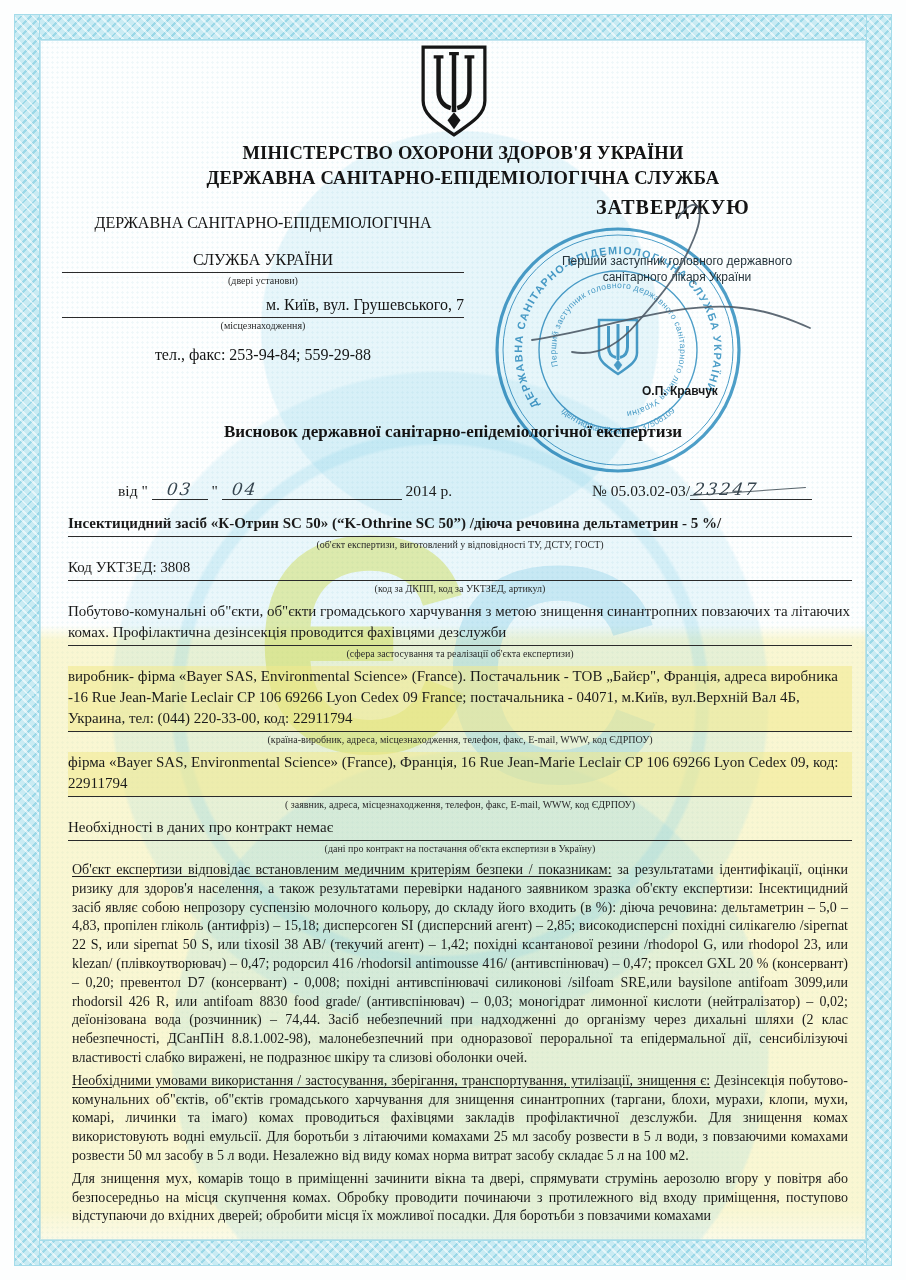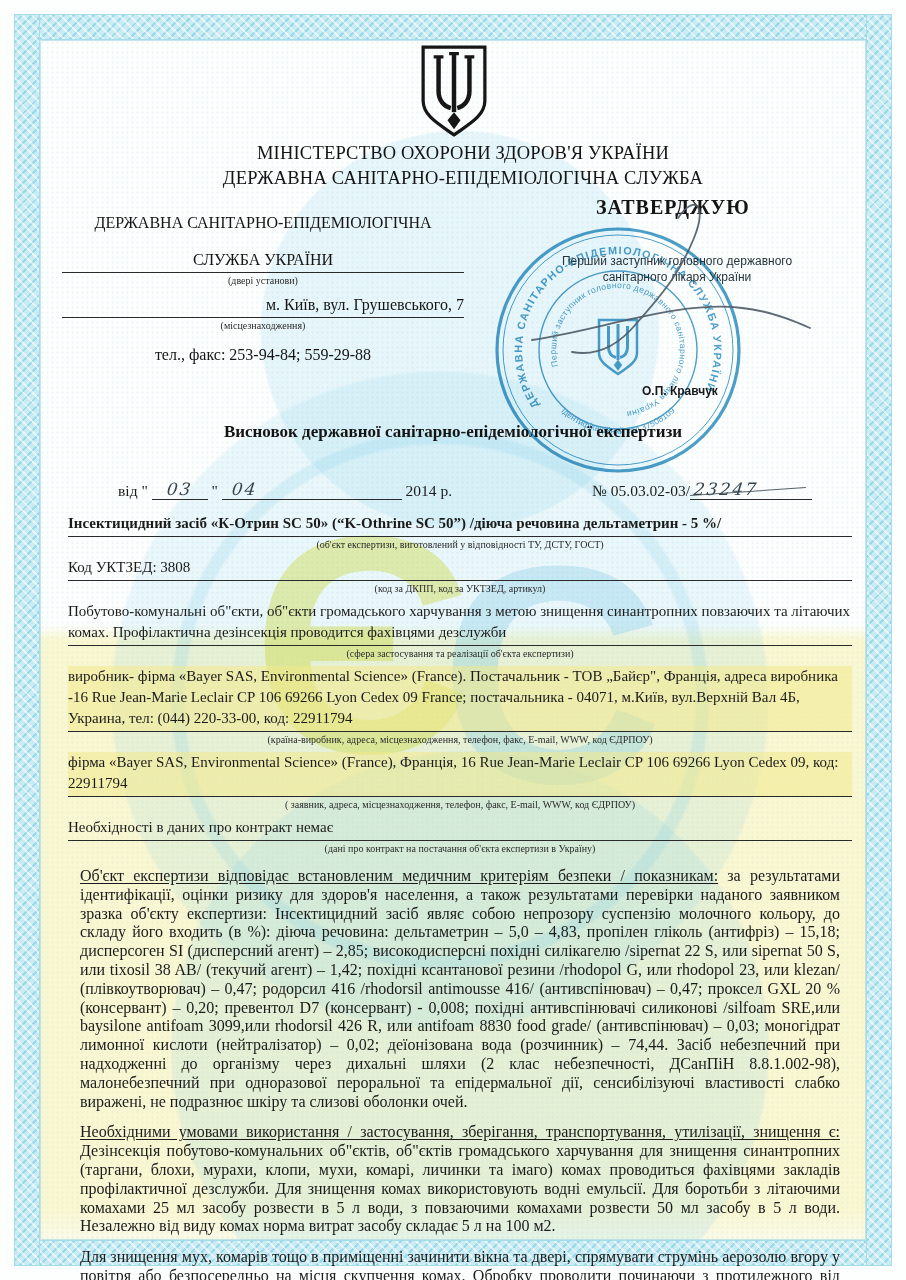--- a/index.html
+++ b/index.html
@@ -35,21 +35,21 @@
       radial-gradient(circle 300px at 430px 1010px, rgba(125,205,230,.17) 0 99%, transparent 100%),
       linear-gradient(180deg, rgba(0,0,0,0) 0 585px, rgba(244,236,150,.42) 600px, rgba(244,236,150,.42) 1170px, rgba(244,236,150,.22) 1200px);
   }
   .wm-letter{position:absolute; font-family:"Liberation Sans", sans-serif; font-weight:bold; line-height:1;}
   .wm-letter1{left:212px; top:450px; font-size:310px; color:rgba(200,216,58,.40);}
   .wm-letter2{left:400px; top:480px; font-size:310px; color:rgba(118,200,228,.30);}
   
   .emblem{position:absolute; left:415px; top:40px; width:78px; height:102px;}
   .ministry{
     position:absolute; left:0; right:0; top:141px; text-align:center;
-    font-weight:normal; font-size:18.5px; line-height:25px; letter-spacing:.2px; color:#141414;padding-left:20px;
+    font-weight:bold; font-size:18.5px; line-height:25px; letter-spacing:.2px; color:#141414;padding-left:20px;
   }
   .inst{position:absolute; left:62px; top:196px; width:402px; text-align:center; font-size:16px; color:#151515;}
   .rule{border-bottom:1.6px solid #2a2a2a; padding-bottom:2px;}
   .cap{font-size:10px; line-height:13px; color:#2a2a2a; text-align:center; margin:1px 0 6px;}
   .inst .line1{line-height:21px;margin-top:16px;}
   .inst-address{margin-top:7px; line-height:21px;text-align:right;}
   .inst-phone{margin-top:12px; line-height:21px;}
   .approve-label{position:absolute; left:596px; top:196px; font-weight:bold; font-size:20px; letter-spacing:1px; color:#141414;}
   .stamp{position:absolute; left:488px; top:220px; width:260px; height:260px; opacity:.85; mix-blend-mode:multiply;}
   .approver-title{
@@ -70,21 +70,21 @@
   .blank-num:after{content:""; position:absolute; left:0; right:6px; top:58%; border-top:1.4px solid rgba(58,71,79,.85); transform:rotate(-4deg);}
   .hand{
     display:inline-block; font-style:italic; font-size:17px; letter-spacing:2px;
     color:#36454f; transform:skewX(-7deg); font-family:"DejaVu Serif", serif;
   }
   
   .body{position:absolute; left:68px; right:54px; top:513px;}
   .fline{font-size:15px; line-height:21px;}
   .fline.bold{font-weight:bold;}
   .hl{background:rgba(243,234,140,.55);}
-  .para{font-size:16px; line-height:18.8px; text-align:justify; margin:12px;}
+  .para{font-size:14px; line-height:18.8px; text-align:justify; margin:4px;}
   .para .lead{text-decoration:underline; text-underline-offset:2px;}
   .para + .para{margin-top:4px;}
   .mt1{margin-top:2px;}
 </style>
 </head>
 <body>
 
 <div class="page">
 
   <div class="paper"></div>

